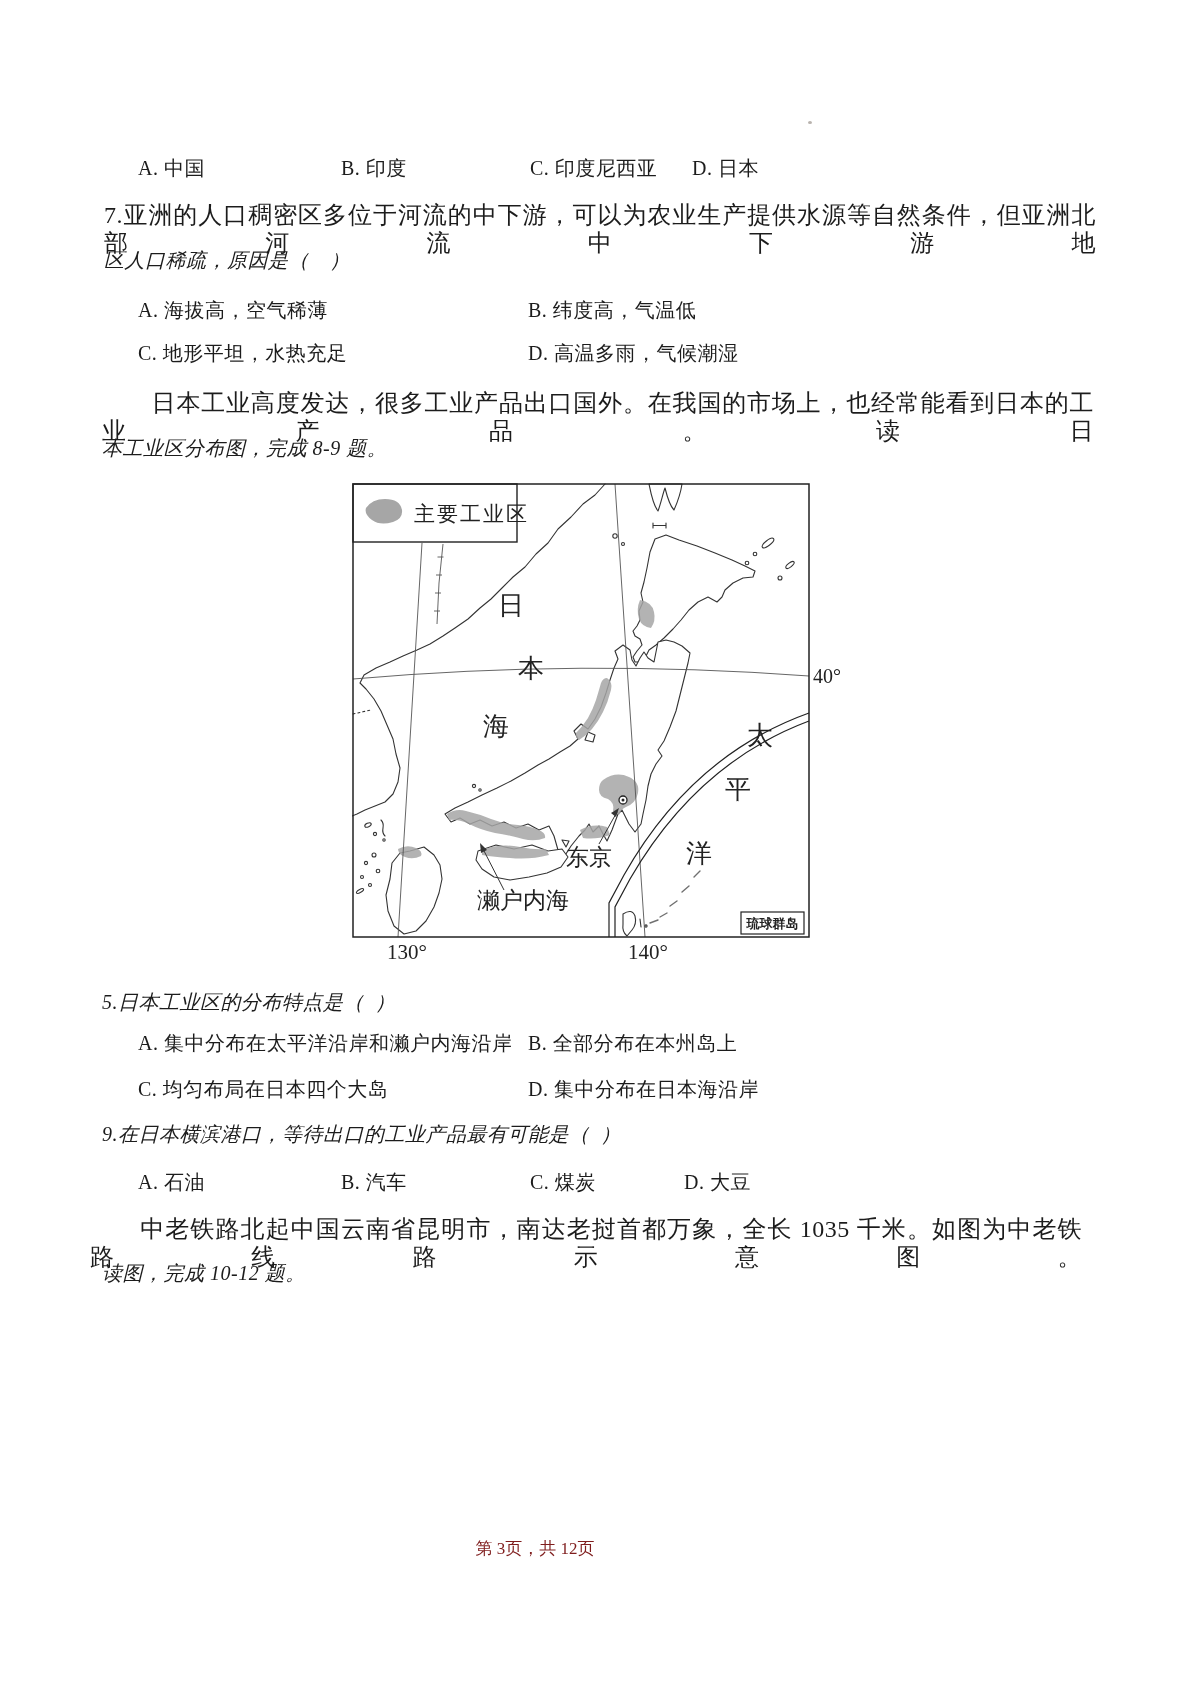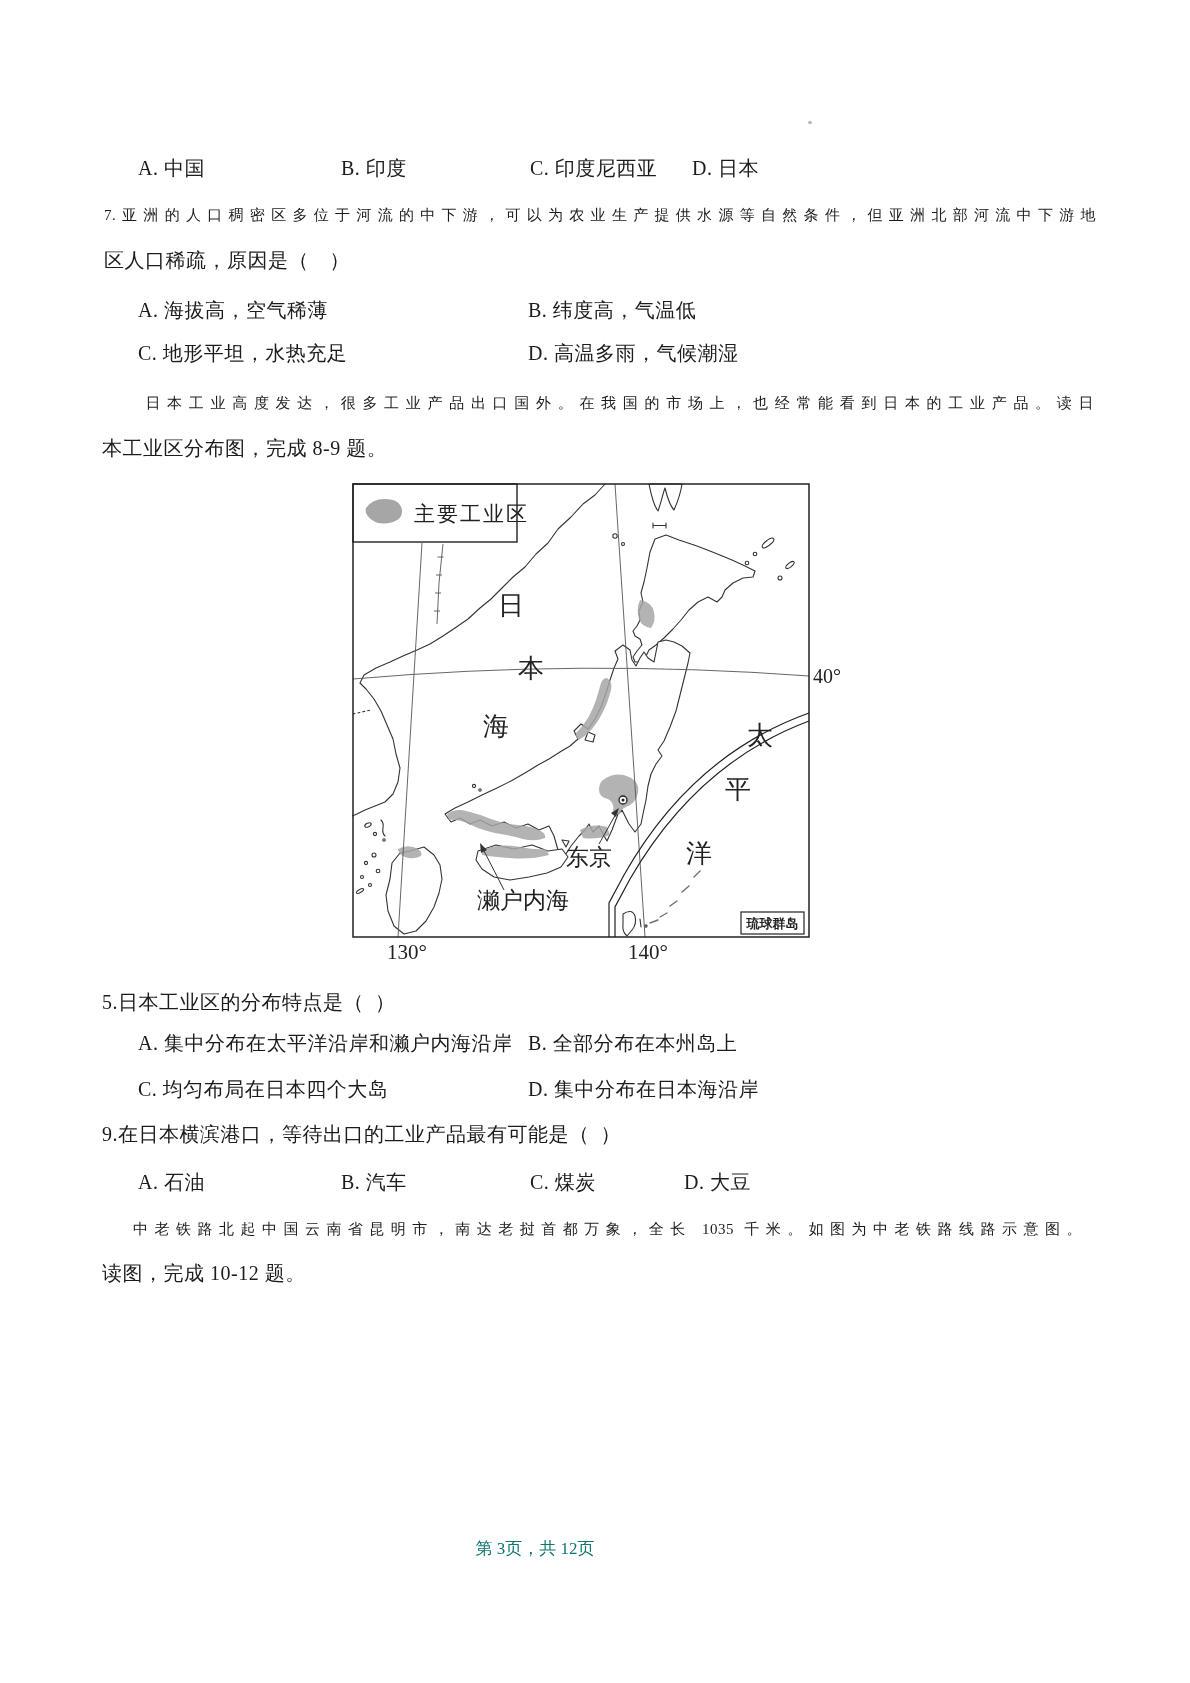--- a/index.html
+++ b/index.html
@@ -10,34 +10,35 @@
     font-family:"Liberation Serif","DejaVu Serif",serif;
     color:#1c1c1c;
     overflow:hidden;
   }
   .line{
     position:absolute;
     font-size:20px;
     line-height:28px;
     white-space:pre;
     letter-spacing:0.5px;
+    font-style:italic;
   }
   .jline{
     position:absolute;
     width:992px;
-    font-size:15px;
+    font-size:24px;
     line-height:28px;
     text-align:justify;
     text-align-last:justify;
     letter-spacing:0.5px;
   }
   .opt{position:absolute;font-size:20px;line-height:28px;white-space:pre;letter-spacing:0.5px;}
   .footer{
     position:absolute;left:0;top:1537px;width:1070px;
-    text-align:center;font-size:17px;color:#0f766e;
+    text-align:center;font-size:17px;color:#7f1d1d;
   }
   .map-wrap{position:absolute;left:352px;top:483px;width:500px;height:492px;}
   .map-wrap svg{display:block;}
   .coast{stroke:#333;fill:none;stroke-width:1.1;stroke-linejoin:round;stroke-linecap:round;}
   .land{stroke:#333;fill:#ffffff;stroke-width:1.1;stroke-linejoin:round;}
   .industrial{fill:#a6a6a6;stroke:none;opacity:0.85;}
   .grid{stroke:#555;stroke-width:0.9;fill:none;}
   .frame{stroke:#222;stroke-width:1.5;fill:none;}
   .insetline{stroke:#222;stroke-width:1.2;fill:none;}
   .maptext{font-family:"Liberation Serif","DejaVu Serif",serif;fill:#222;}

